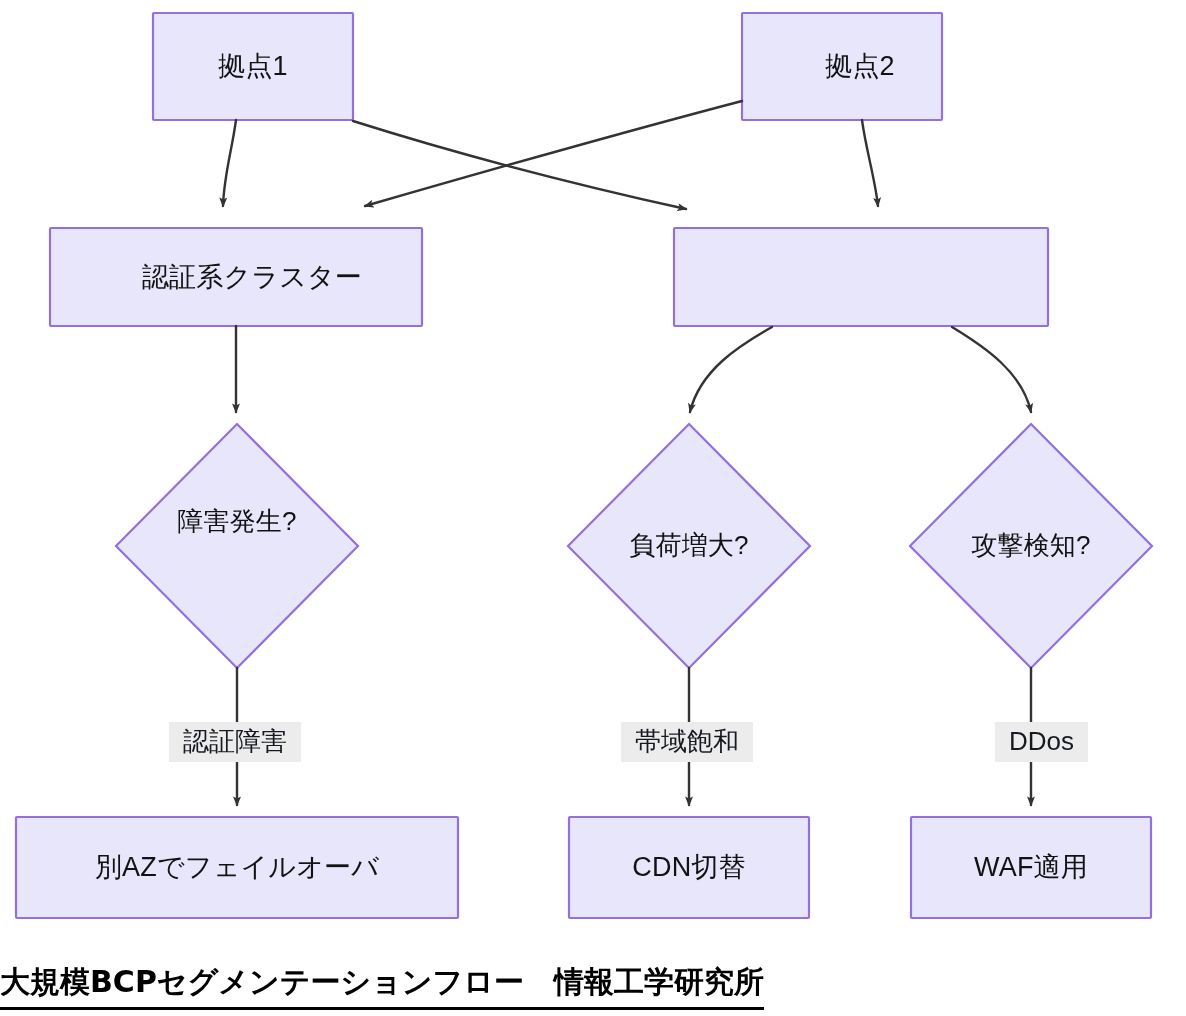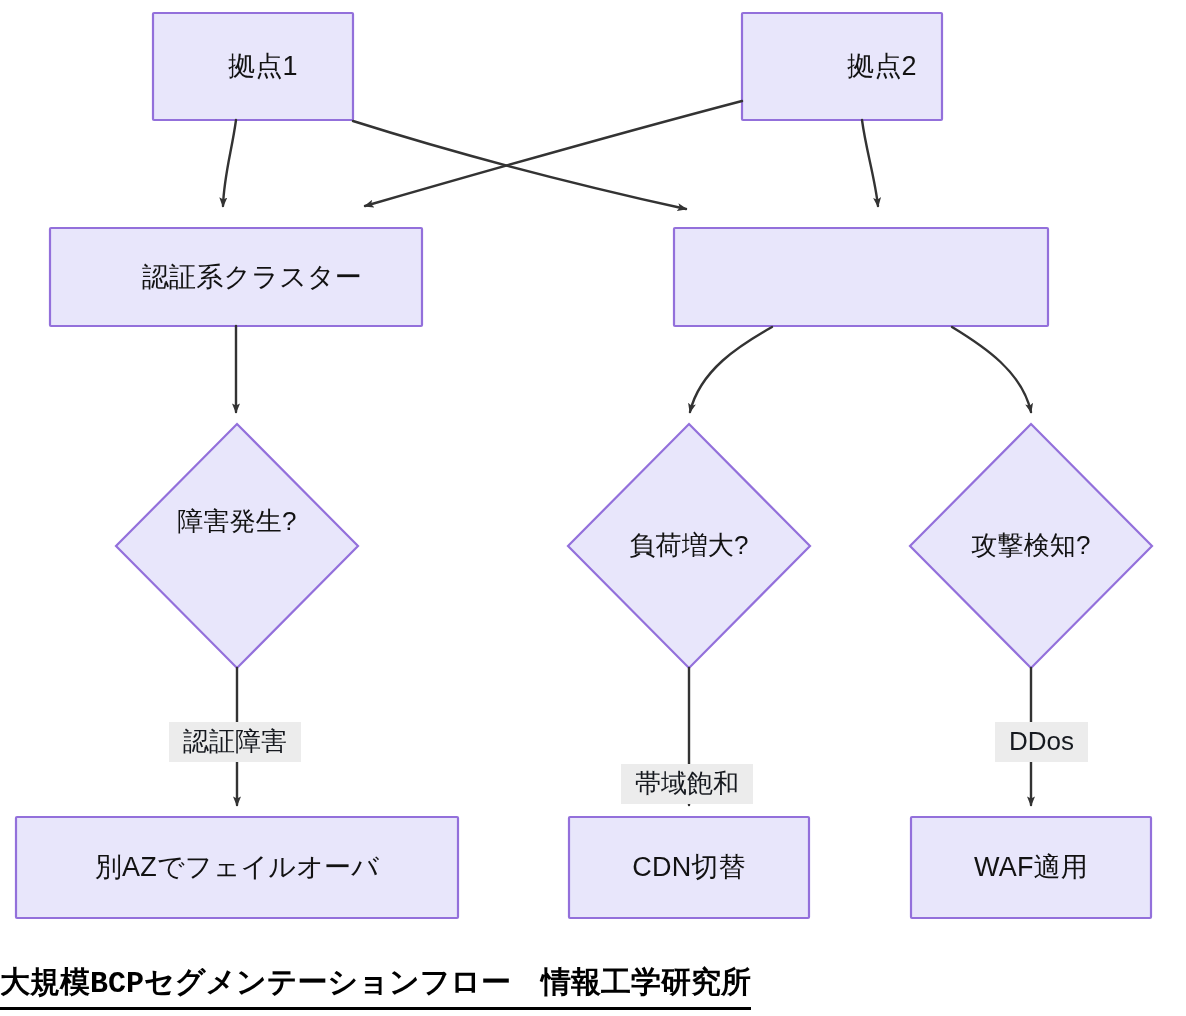--- a/index.html
+++ b/index.html
@@ -67,21 +67,20 @@
     font-family: "DejaVu Sans", sans-serif;
     font-size: 30px;
     font-weight: 700;
     color: #000000;
     white-space: pre;
   }
   .caption .caption-underline {
     border-bottom: 3px solid #000000;
     padding-bottom: 4px;
     display: inline-block;
-    font-family: Liberation Mono, monospace;
   }
 </style>
 </head>
 <body>
 
 <div id="diagram-root">
 
   <svg class="flow-canvas" viewBox="0 0 1186 1016" xmlns="http://www.w3.org/2000/svg">
     <defs>
       <marker id="arrowhead" markerWidth="10" markerHeight="8" refX="8.6" refY="4" orient="auto" markerUnits="userSpaceOnUse">
@@ -126,40 +125,40 @@
       <path d="M 952,327 C 985,347 1022,372 1031,412" marker-end="url(#arrowhead)"></path>
 
       <path d="M 237,668 L 237,805" marker-end="url(#arrowhead)"></path>
 
       <path d="M 689,668 L 689,805" marker-end="url(#arrowhead)"></path>
 
       <path d="M 1031,668 L 1031,805" marker-end="url(#arrowhead)"></path>
     </g>
   </svg>
 
-  <div class="node-label" style="left:163px; top:13px; width:200px; height:107px;">拠点1</div>
+  <div class="node-label" style="left:153px; top:13px; width:200px; height:107px;">拠点1</div>
 
-  <div class="node-label" style="left:782px; top:13px; width:200px; height:107px;">拠点2</div>
+  <div class="node-label" style="left:760px; top:13px; width:200px; height:107px;">拠点2</div>
 
   <div class="node-label" style="left:66px; top:228px; width:372px; height:98px;">認証系クラスター</div>
 
 
   <div class="node-label small" style="left:116px; top:480px; width:242px; height:84px;">障害発生?</div>
 
   <div class="node-label small" style="left:568px; top:504px; width:242px; height:84px;">負荷増大?</div>
 
   <div class="node-label small" style="left:910px; top:504px; width:242px; height:84px;">攻撃検知?</div>
 
   <div class="node-label" style="left:16px; top:817px; width:442px; height:101px;">別AZでフェイルオーバ</div>
 
   <div class="node-label" style="left:569px; top:817px; width:240px; height:101px;">CDN切替</div>
 
   <div class="node-label" style="left:911px; top:817px; width:240px; height:101px;">WAF適用</div>
 
   <div class="edge-label" style="left:169px; top:722px; height:38px;">認証障害</div>
 
-  <div class="edge-label" style="left:621px; top:764px; height:38px;">帯域飽和</div>
+  <div class="edge-label" style="left:621px; top:722px; height:38px;">帯域飽和</div>
 
   <div class="edge-label" style="left:995px; top:722px; height:38px;">DDos</div>
 
   <div class="caption"><span class="caption-underline">大規模BCPセグメンテーションフロー　情報工学研究所</span></div>
 
 </div>
 
 </body></html>

